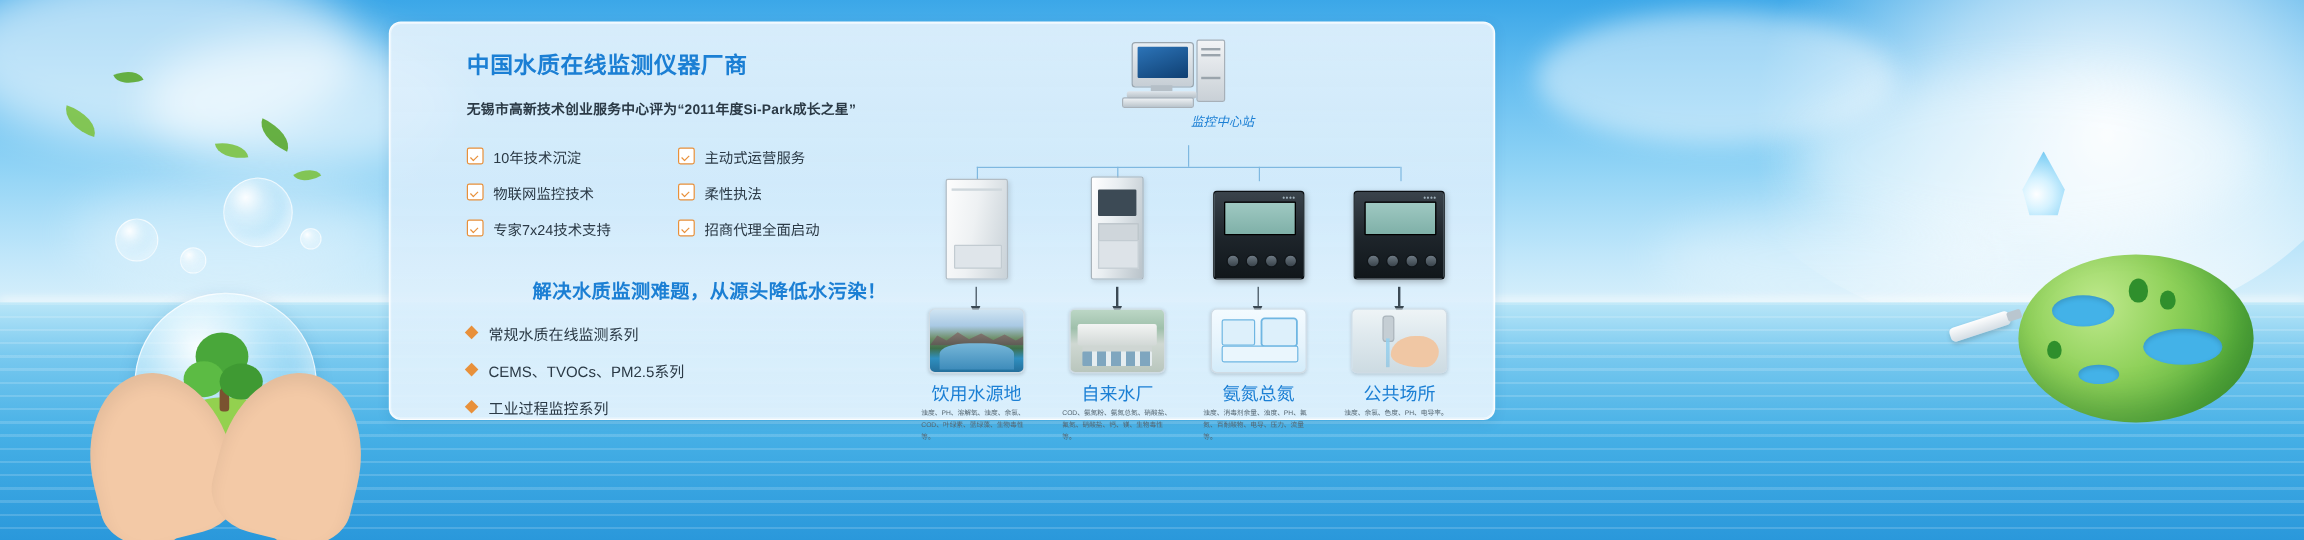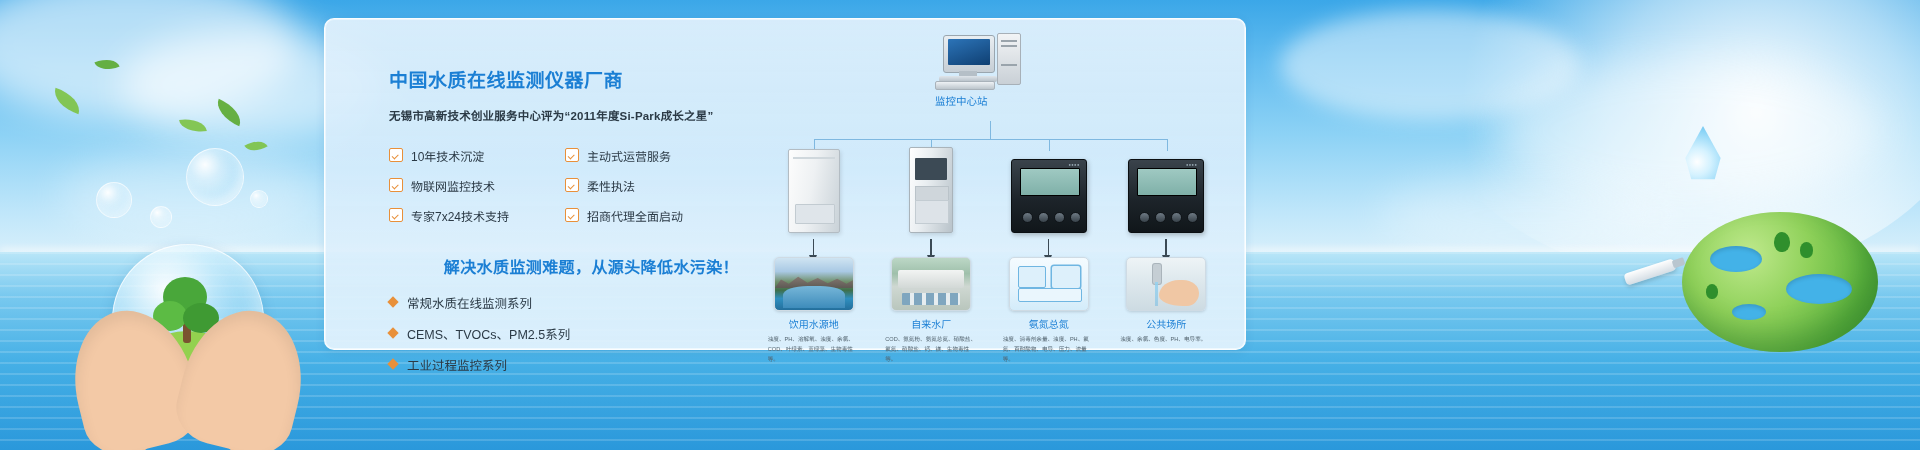--- a/index.html
+++ b/index.html
@@ -61,34 +61,34 @@
   .probe:after{content:"";position:absolute;right:-10px;top:2px;width:12px;height:8px;background:#b9c6cf;border-radius:2px;}
 
   
   .card{position:absolute;left:324px;top:18px;width:920px;height:330px;
     background:linear-gradient(180deg,rgba(226,241,252,.93) 0%,rgba(214,236,251,.90) 45%,rgba(228,243,253,.93) 100%);
     border:1px solid rgba(255,255,255,.9);border-radius:10px;
     box-shadow:0 2px 10px rgba(20,90,150,.12),inset 0 0 0 1px rgba(255,255,255,.5);}
 
   
   .left-col{position:absolute;left:64px;top:26px;width:350px;}
-  .h1{font-size:19px;font-weight:700;color:#1b7fd4;letter-spacing:.5px;line-height:1.2;margin-top:25px;}
+  .h1{font-size:19px;font-weight:700;color:#1b7fd4;letter-spacing:.5px;line-height:1.2;}
   .sub{margin-top:14px;font-size:11.5px;color:#2b3a46;font-weight:700;letter-spacing:.2px;}
   .chk-grid{margin-top:24px;display:grid;grid-template-columns:176px 176px;row-gap:13px;}
   .chk{display:flex;align-items:center;gap:8px;font-size:12px;color:#2b3a46;}
   .chk .box{width:12px;height:12px;flex:0 0 12px;border:1.4px solid #e8903a;border-radius:2px;background:#fff;position:relative;}
   .chk .box:after{content:"";position:absolute;left:2px;top:4.5px;width:5px;height:2.5px;border-left:1.6px solid #e8903a;border-bottom:1.6px solid #e8903a;transform:rotate(-45deg);}
   .h2{margin-top:30px;font-size:16px;font-weight:700;color:#1b7fd4;letter-spacing:.4px;text-align:right;}
   .bullets{margin-top:15px;display:flex;flex-direction:column;gap:12px;}
   .bl{display:flex;align-items:center;gap:10px;font-size:12.5px;color:#2b3a46;}
   .bl .dia{width:8px;height:8px;flex:0 0 8px;background:#e8903a;transform:rotate(45deg);}
 
   
   .diagram{position:absolute;left:430px;top:14px;width:470px;height:310px;}
-  .center-station{position:absolute;left:180px;top:0;width:110px;text-align:left;}
+  .center-station{position:absolute;left:180px;top:0;width:110px;text-align:right;font-style:italic;}
   .pc{position:relative;height:56px;}
   .monitor{position:absolute;left:8px;top:2px;width:50px;height:36px;background:linear-gradient(180deg,#e9eef2,#c6ced5);border:1px solid #9aa6af;border-radius:3px;}
   .screen{position:absolute;left:4px;top:3px;width:42px;height:26px;background:linear-gradient(160deg,#2c74b8,#0f3f72);border-radius:1px;}
   .mstand{position:absolute;left:24px;top:38px;width:18px;height:5px;background:#b5bfc7;}
   .mbase{position:absolute;left:4px;top:43px;width:58px;height:6px;background:linear-gradient(180deg,#dfe5ea,#b4bec6);border-radius:2px;}
   .tower{position:absolute;left:62px;top:0;width:22px;height:50px;background:linear-gradient(180deg,#f2f4f6,#c9d0d6);border:1px solid #a7b0b8;border-radius:2px;}
   .tower i{position:absolute;left:3px;width:16px;height:2px;background:#9aa4ac;display:block;}
   .kbd{position:absolute;left:0;top:48px;width:58px;height:7px;background:linear-gradient(180deg,#eef2f5,#bcc5cc);border:1px solid #a9b2ba;border-radius:2px;}
   .cc-label{margin-top:4px;font-size:10.5px;color:#1b7fd4;}
   .vline{position:absolute;width:0;border-left:1px solid #7fb8e0;}
@@ -114,21 +114,21 @@
   .ctrl{width:74px;height:72px;background:linear-gradient(180deg,#3a434b 0%,#1d242a 55%,#10161a 100%);border:1px solid #0b0f12;border-radius:3px;position:relative;box-shadow:1px 2px 5px rgba(0,0,0,.25);}
   .ctrl .lcd{position:absolute;left:8px;top:8px;width:58px;height:26px;background:linear-gradient(180deg,#9fc9c2,#7fb0a8);border:1px solid #000;border-radius:1px;}
   .ctrl .btns{position:absolute;left:10px;bottom:9px;display:flex;gap:5px;}
   .ctrl .btns i{width:9px;height:9px;border-radius:50%;background:linear-gradient(180deg,#6e7a84,#38424a);display:block;border:1px solid #11161a;}
   .ctrl .brand{position:absolute;right:6px;top:2px;font-size:4px;color:#9fb0bb;letter-spacing:.4px;}
 
   
   .photo-row{position:absolute;top:224px;left:0;width:470px;display:flex;}
   .pcell{width:117.5px;display:flex;flex-direction:column;align-items:center;}
   .ph{width:78px;height:52px;border-radius:5px;overflow:hidden;border:1px solid #cfdbe4;box-shadow:0 1px 3px rgba(0,0,0,.15);position:relative;}
-  .cap{margin-top:5px;font-size:10px;color:#1b7fd4;text-align:right;}
+  .cap{margin-top:5px;font-size:15px;color:#1b7fd4;text-align:right;}
   .desc{margin-top:4px;width:92px;font-size:5.6px;line-height:1.75;color:#53646f;text-align:left;}
 
   .ph.p1{background:linear-gradient(180deg,#cfe4f2 0%,#a9c9e4 26%,#6f8f6a 46%,#3f6f4a 62%,#2f8fbf 78%,#246f9c 100%);}
   .ph.p1:before{content:"";position:absolute;left:0;right:0;top:16px;height:14px;background:linear-gradient(180deg,#8e7f78,#5d5a54);clip-path:polygon(0 100%,8% 40%,18% 70%,30% 20%,42% 62%,55% 28%,68% 66%,80% 34%,92% 70%,100% 45%,100% 100%);}
   .ph.p1:after{content:"";position:absolute;left:8px;right:8px;bottom:2px;height:22px;background:linear-gradient(180deg,#76b6d8,#3e8cbb);border-radius:40% 40% 0 0;}
   .ph.p2{background:linear-gradient(180deg,#bcd7c6 0%,#9fc0ab 30%,#cfd8d2 55%,#b9c6bd 100%);}
   .ph.p2:before{content:"";position:absolute;left:6px;top:12px;width:66px;height:18px;background:linear-gradient(180deg,#f2f4f3,#d2d8d6);border-radius:2px;box-shadow:0 10px 0 -4px #cfd6d3;}
   .ph.p2:after{content:"";position:absolute;left:10px;bottom:5px;width:58px;height:12px;background:repeating-linear-gradient(90deg,#7fa6bf 0 8px,#e6edf0 8px 12px);border-radius:1px;}
   .ph.p3{background:linear-gradient(180deg,#f4fbff 0%,#e4f3fc 60%,#d3ecfa 100%);}
   .ph.p3:before{content:"";position:absolute;left:8px;top:8px;width:26px;height:20px;border:1.5px solid #6fb6e2;border-radius:2px;background:#ddf0fb;

